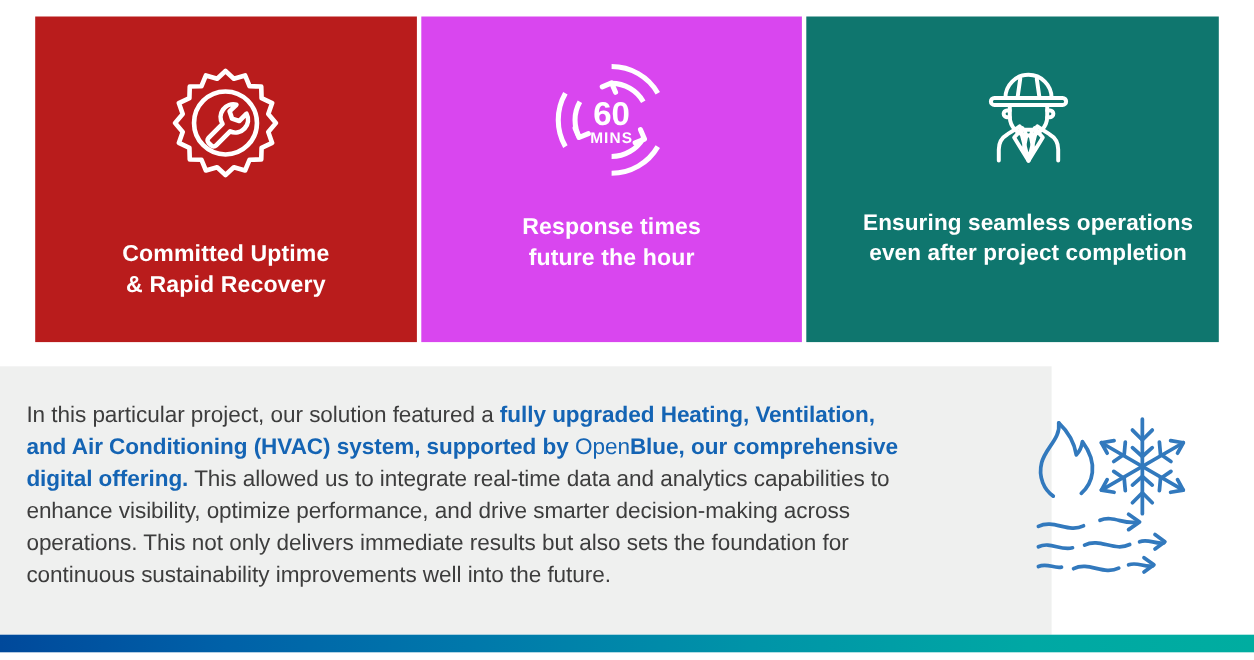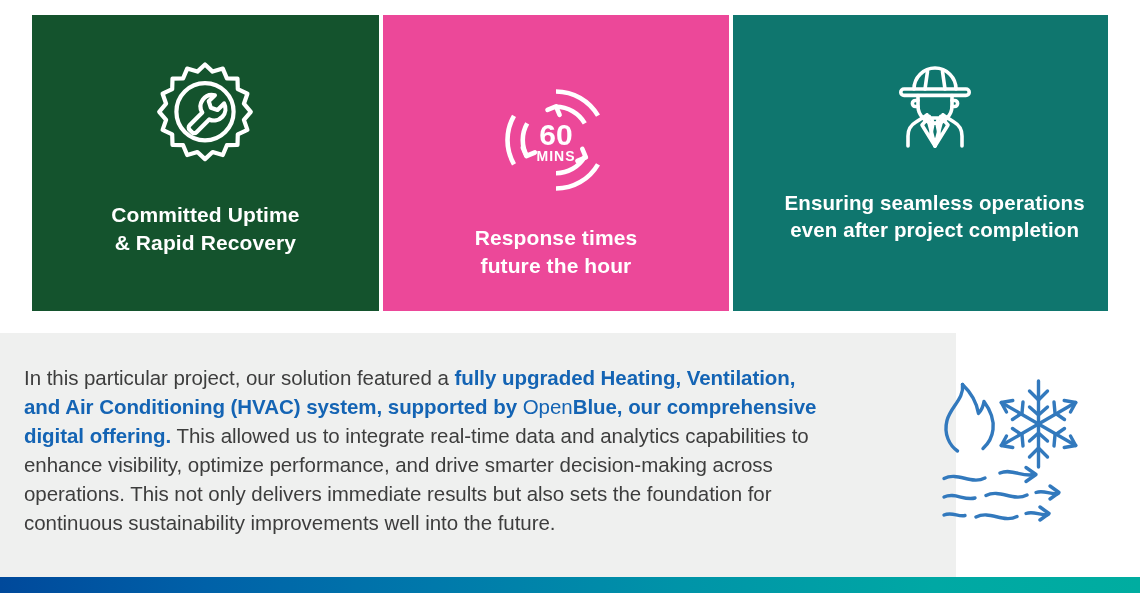--- a/index.html
+++ b/index.html
@@ -45,22 +45,22 @@
     margin-top: 28px;
     color: #ffffff;
     text-align: center;
     font-size: 21px;
     font-weight: bold;
     line-height: 1.33;
     letter-spacing: 0.1px;
     padding: 0 14px;
     white-space: pre-line;
   }
-  .card--uptime   { background: #14532d; }
-  .card--response { background: #ec4899; justify-content: center; }
+  .card--uptime   { background: #b91c1c; gap: 16px; }
+  .card--response { background: #d946ef; }
   .card--seamless { background: #0f766e; padding-left: 28px; }
 
   .card--response .card-icon { margin-top: 34px; }
   .card--response .card-title { margin-top: 24px; }
   .card--seamless .card-icon { margin-top: 32px; }
   .card--seamless .card-title { margin-top: 22px; font-size: 20.5px; }
 
   
   .body-panel {
     position: absolute;

